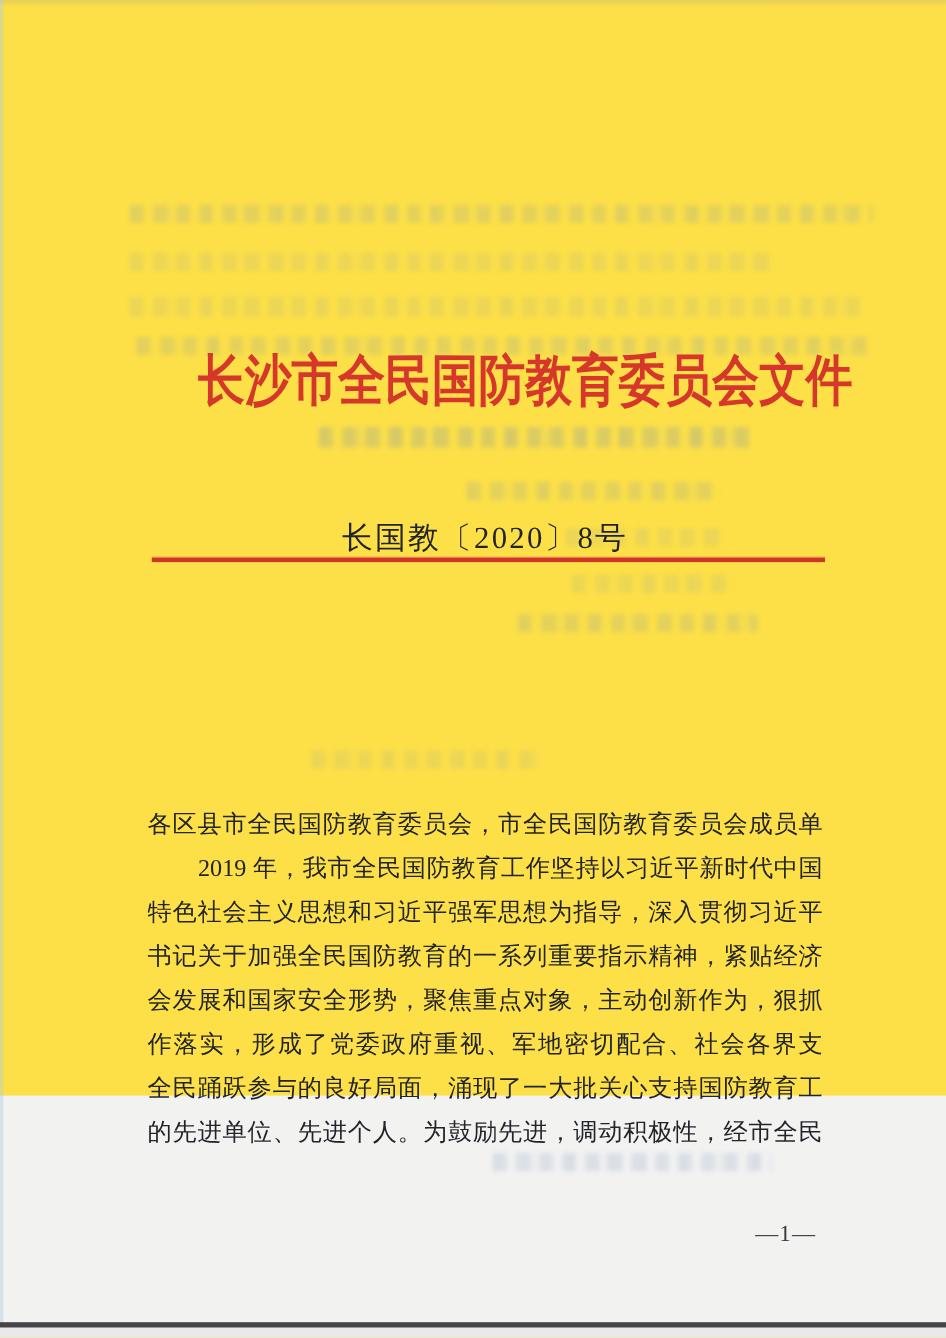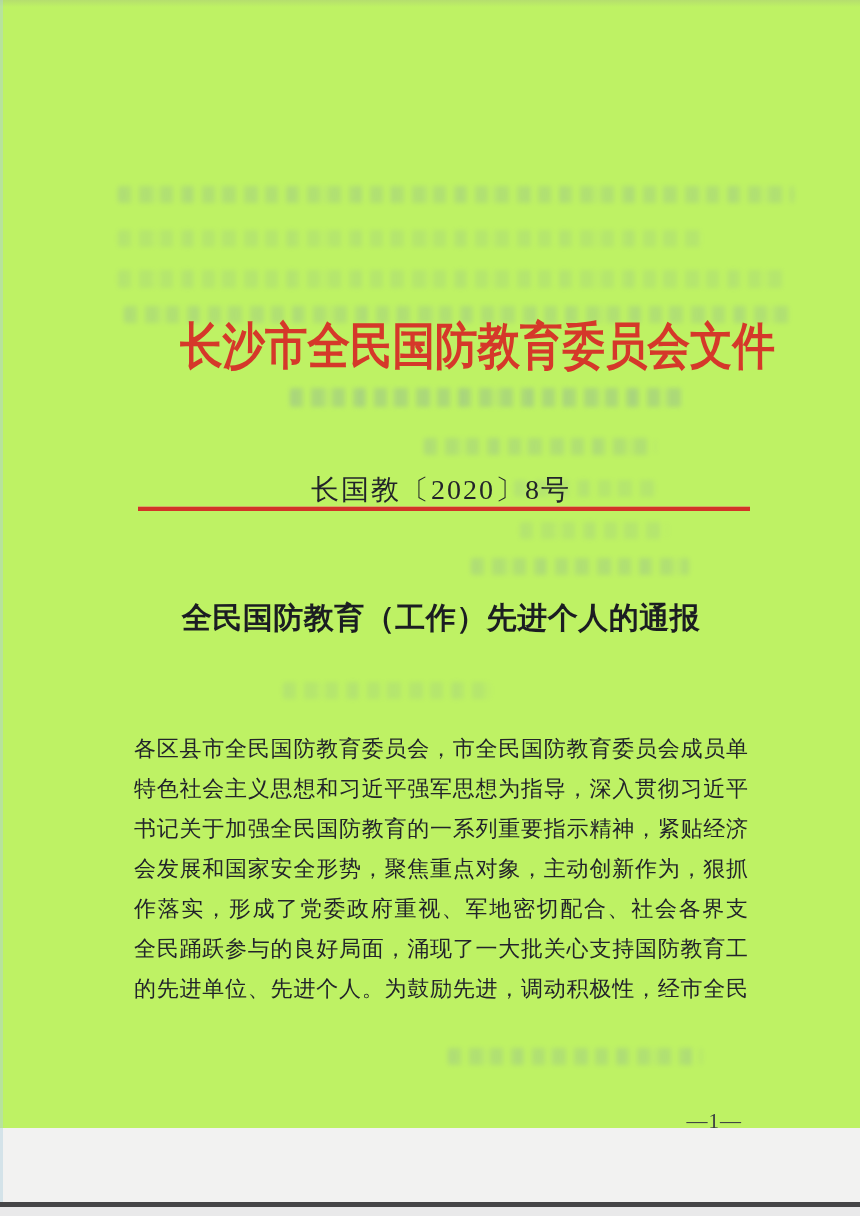--- a/index.html
+++ b/index.html
@@ -2,22 +2,22 @@
 <html style="--header-red: #d5382a; --rule-red: #d23527; --body-text: #22242a;"><head>
 <meta charset="utf-8">
 <style>
   html,body{margin:0;padding:0;}
   body{
     width:860px;height:1216px;position:relative;overflow:hidden;
     background:#f2f2f1;
     font-family:"Liberation Serif","DejaVu Serif",serif;
   }
   .paper{
-    position:absolute;left:0;top:0;width:860px;height:1128px;
-    background:#bef264;
+    position:absolute;left:0;top:0;width:860px;height:996px;
+    background:#fde047;
   }
   
   .edge-left{position:absolute;left:0;top:0;width:3px;height:1206px;
     background:rgba(176,208,224,.45);}
   .edge-top{position:absolute;left:0;top:0;width:860px;height:7px;
     background:linear-gradient(180deg,rgba(150,150,148,.22),rgba(150,150,148,0));}
   .edge-bottom{position:absolute;left:0;top:1202px;width:860px;height:5px;
     background:#454547;}
   .below-edge{position:absolute;left:0;top:1207px;width:860px;height:9px;
     background:#e9e9ea;}
@@ -100,25 +100,25 @@
 
   <div class="content">
 
     <h1 class="org-title" style="margin:0;">长沙市全民国防教育委员会文件</h1>
 
     <div class="doc-number">长国教〔2020〕8号</div>
 
     <div class="red-rule"></div>
 
     <div class="doc-title">
-      <div>全民国防教育（工作）先进个人的通报</div>
     </div>
 
     <div class="body-block">
         <div class="body-line">各区县市全民国防教育委员会，市全民国防教育委员会成员单位：</div>
+        <div class="body-line indent">2019 年，我市全民国防教育工作坚持以习近平新时代中国</div>
         <div class="body-line">特色社会主义思想和习近平强军思想为指导，深入贯彻习近平总</div>
         <div class="body-line">书记关于加强全民国防教育的一系列重要指示精神，紧贴经济社</div>
         <div class="body-line">会发展和国家安全形势，聚焦重点对象，主动创新作为，狠抓工</div>
         <div class="body-line">作落实，形成了党委政府重视、军地密切配合、社会各界支持、</div>
         <div class="body-line">全民踊跃参与的良好局面，涌现了一大批关心支持国防教育工作</div>
         <div class="body-line">的先进单位、先进个人。为鼓励先进，调动积极性，经市全民国</div>
       </div>
 
     <div class="page-number">—1—</div>
   </div>

